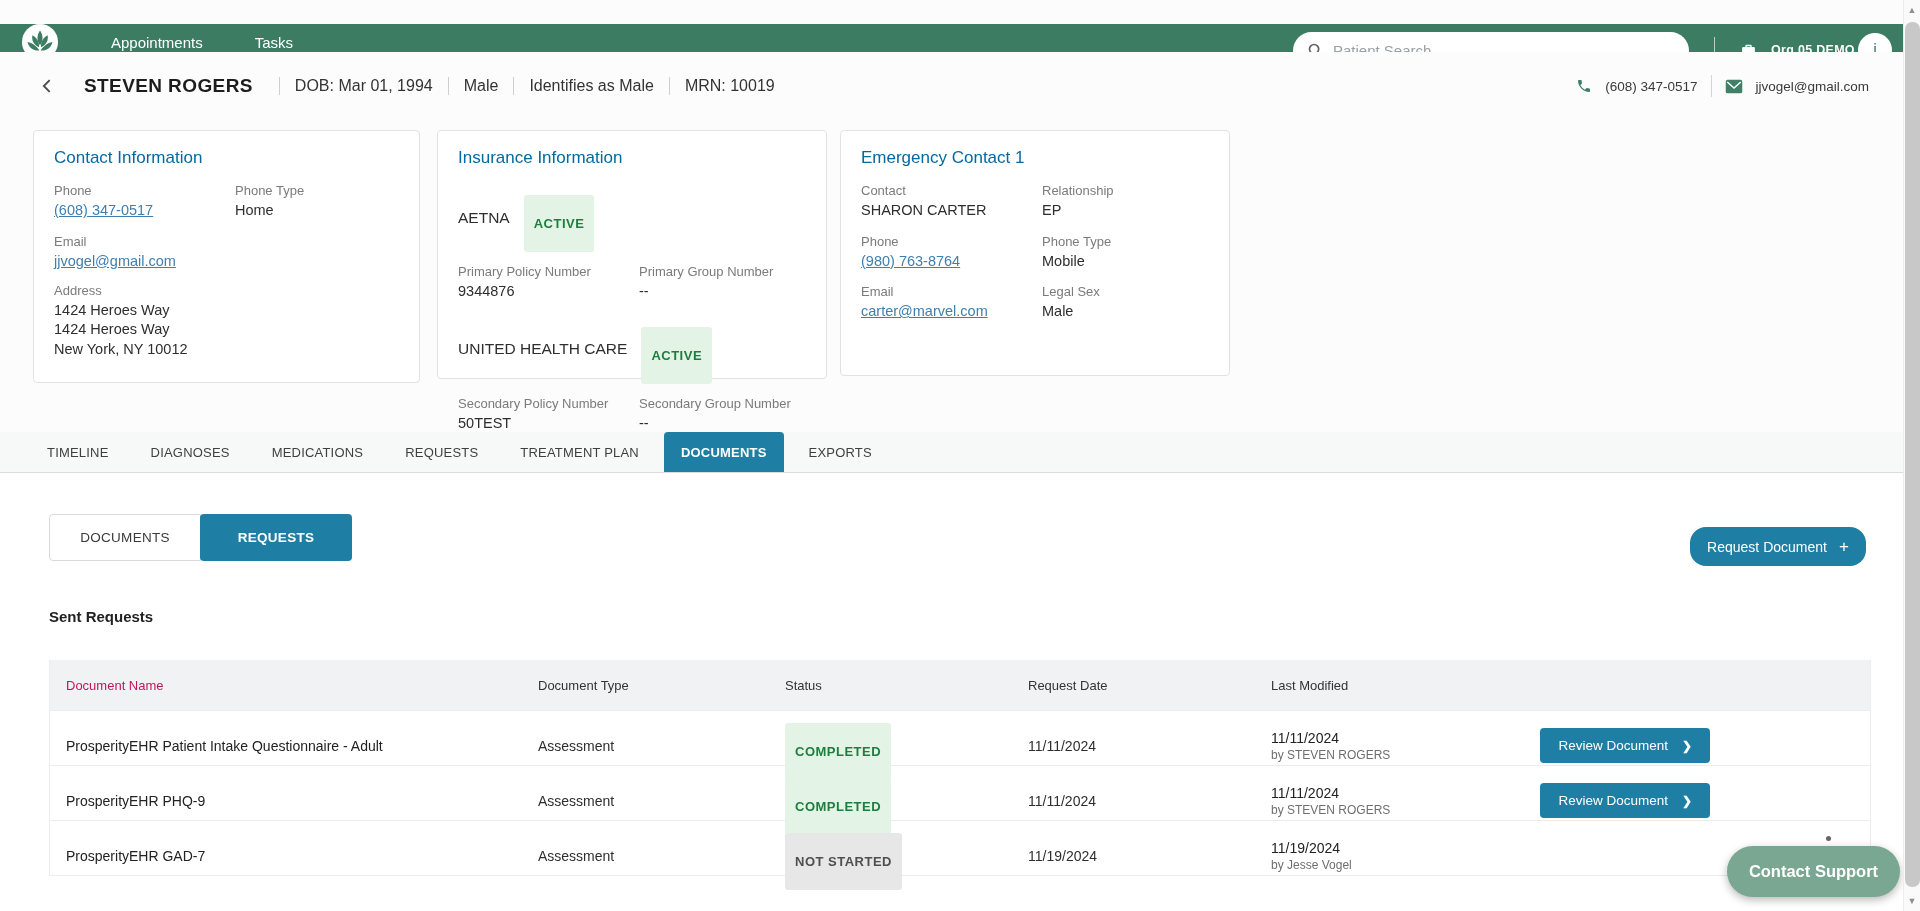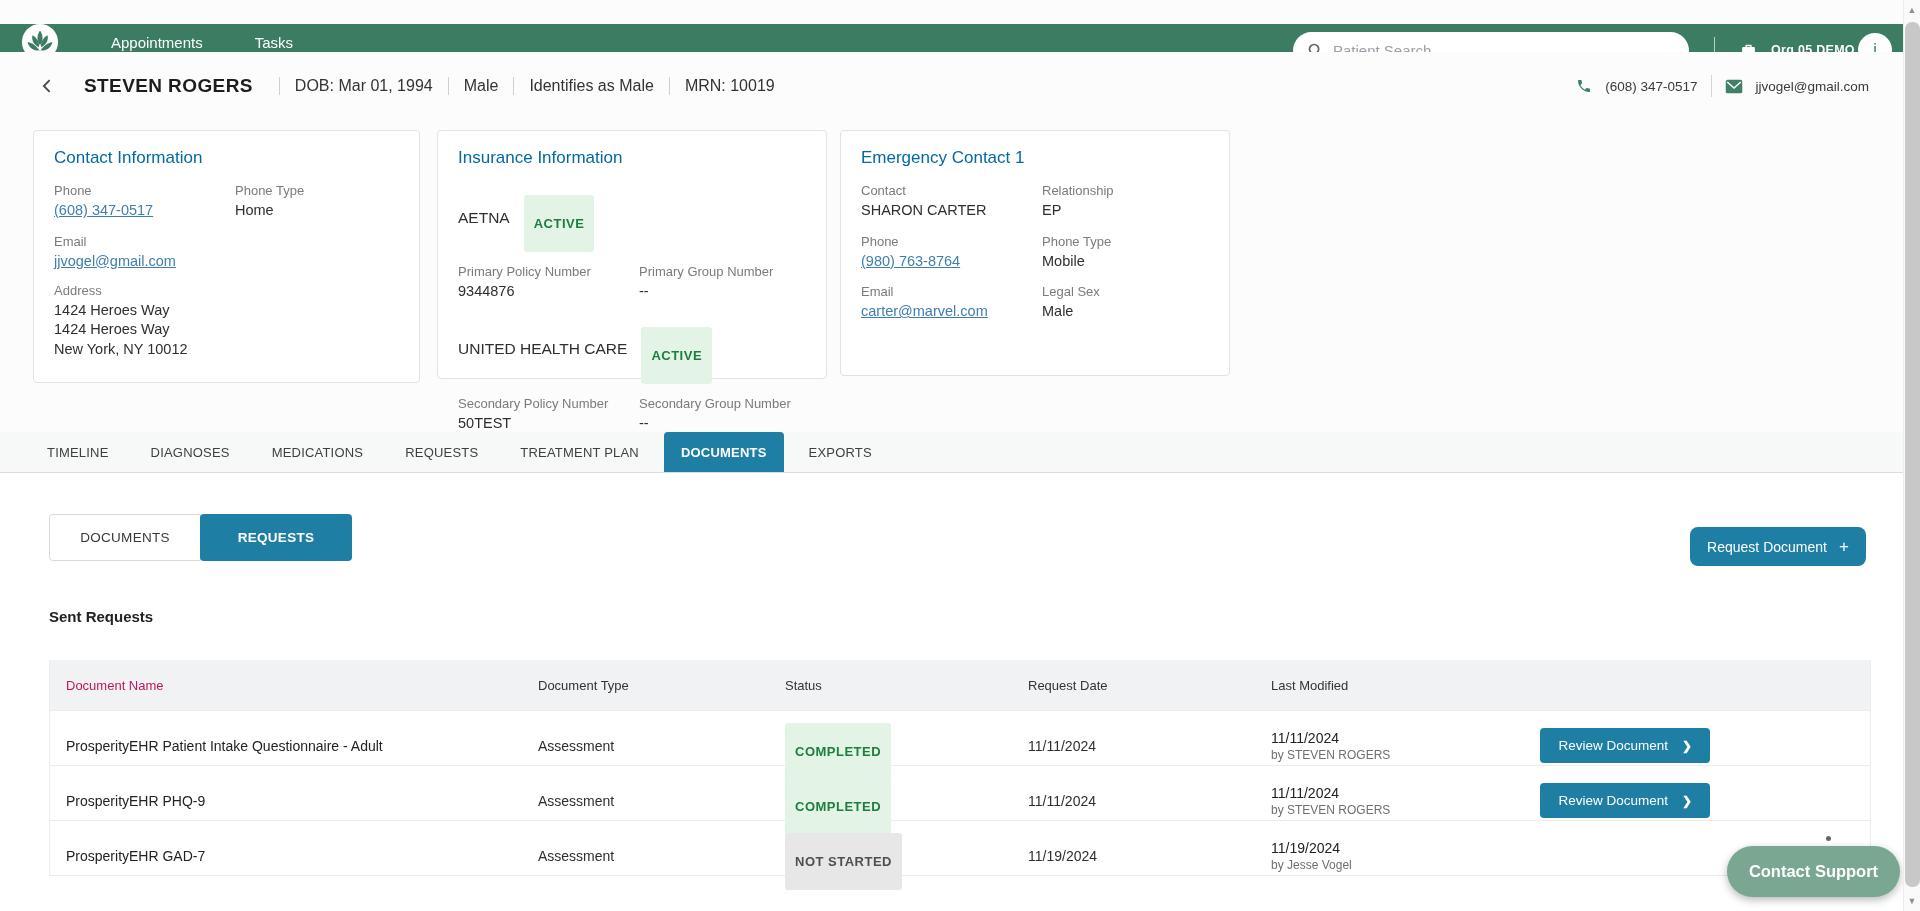--- a/index.html
+++ b/index.html
@@ -63,21 +63,21 @@
   
   .content { position:absolute; top:473px; left:0; width:1903px; bottom:0; background:#fff; }
   .subtabs { position:absolute; top:514px; left:49px; display:flex; height:47px; }
   .subtab-doc { width:152px; background:#fff; border:1px solid #d9d9d9; border-radius:4px 0 0 4px;
                 display:flex; align-items:center; justify-content:center; font-size:13.5px; font-weight:500;
                 color:#3a3a3a; letter-spacing:.3px; cursor:pointer; }
   .subtab-req { width:152px; background:#1e7ea4; border-radius:4px; margin-left:-1px;
                 display:flex; align-items:center; justify-content:center; font-size:13.5px; font-weight:700;
                 color:#fff; letter-spacing:.3px; cursor:pointer; }
   .request-btn { position:absolute; top:527px; left:1690px; width:176px; height:39px; background:#1e7ea4;
-                 border:none; border-radius:8px; color:#fff; font-size:14px; font-family:"Liberation Sans",sans-serif;
+                 border:none; border-radius:16px; color:#fff; font-size:14px; font-family:"Liberation Sans",sans-serif;
                  display:flex; align-items:center; justify-content:center; gap:12px; cursor:pointer; }
   .request-btn .plus { font-size:17px; font-weight:400; line-height:1; }
   .section-title { position:absolute; top:608px; left:49px; font-size:15px; font-weight:700; color:#222; }
 
   
   .table { position:absolute; top:660px; left:49px; width:1822px; border:1px solid #ececec; border-top:none; }
   .t-header, .t-row { display:grid; grid-template-columns:488px 247px 243px 243px 244px 1fr; align-items:center; }
   .t-header { height:50px; background:#f1f2f4; }
   .t-header > div { font-size:13px; color:#333; font-weight:500; }
   .t-row { height:55px; background:#fff; border-top:1px solid #ececec; }

